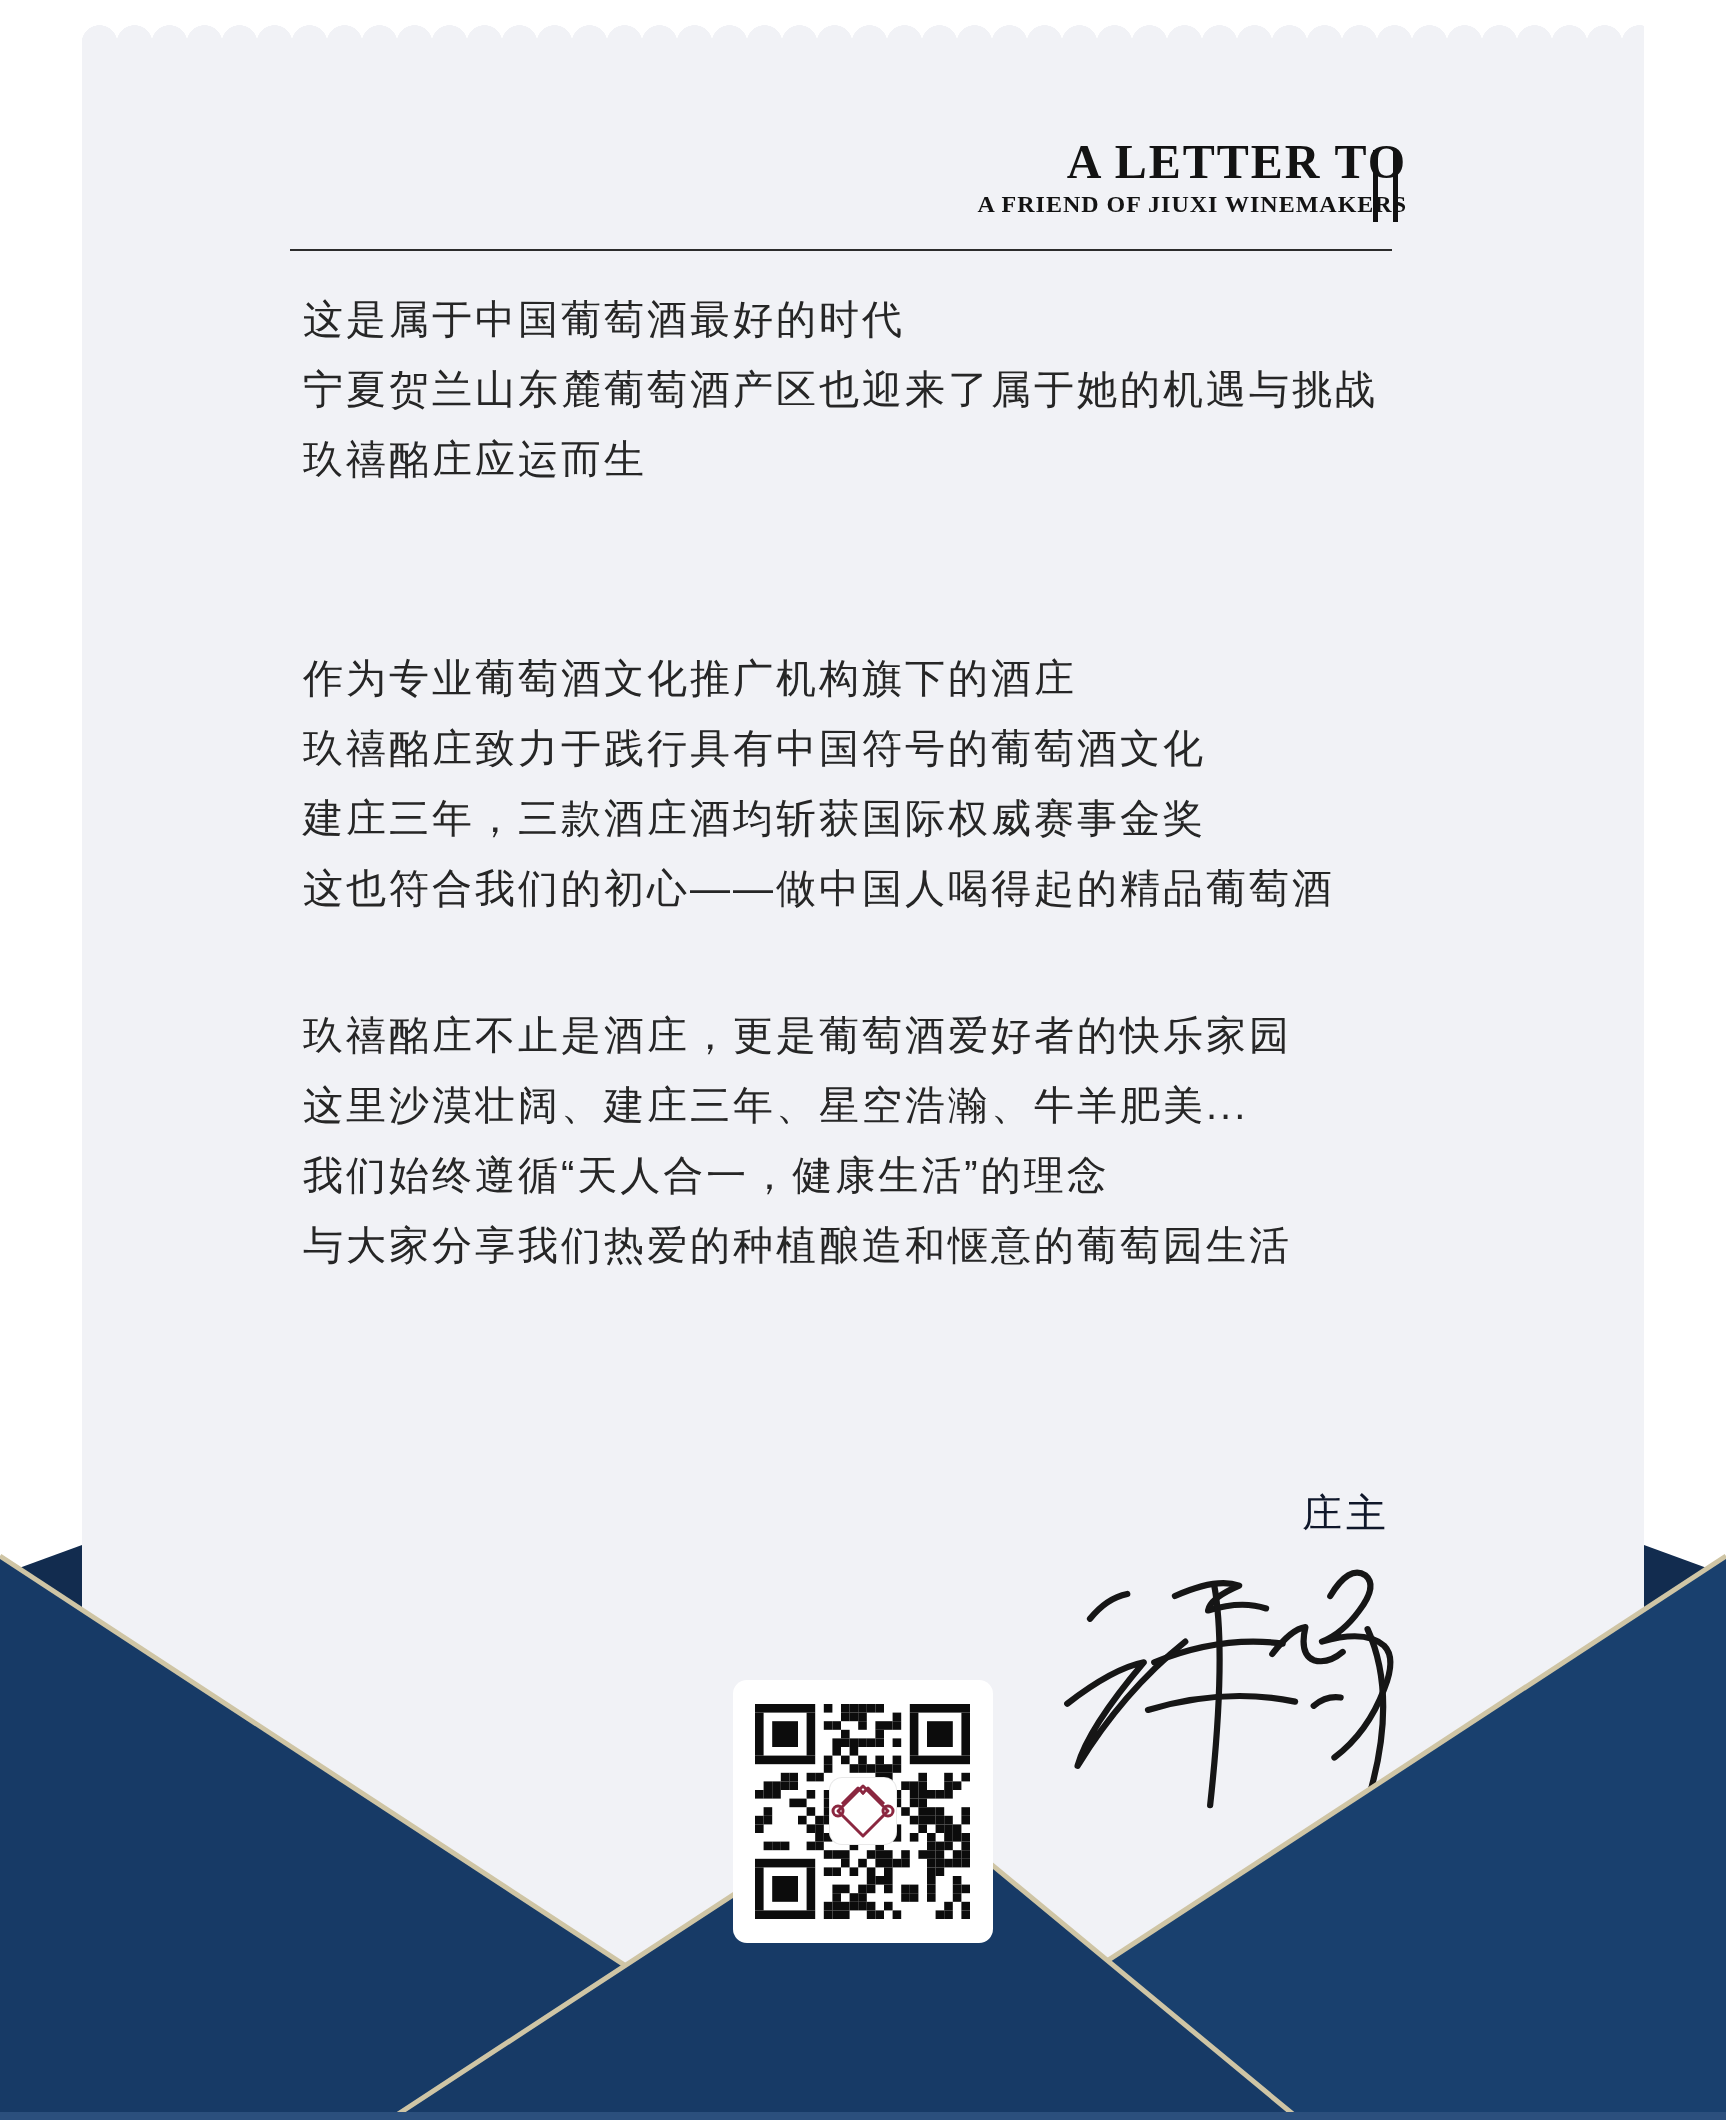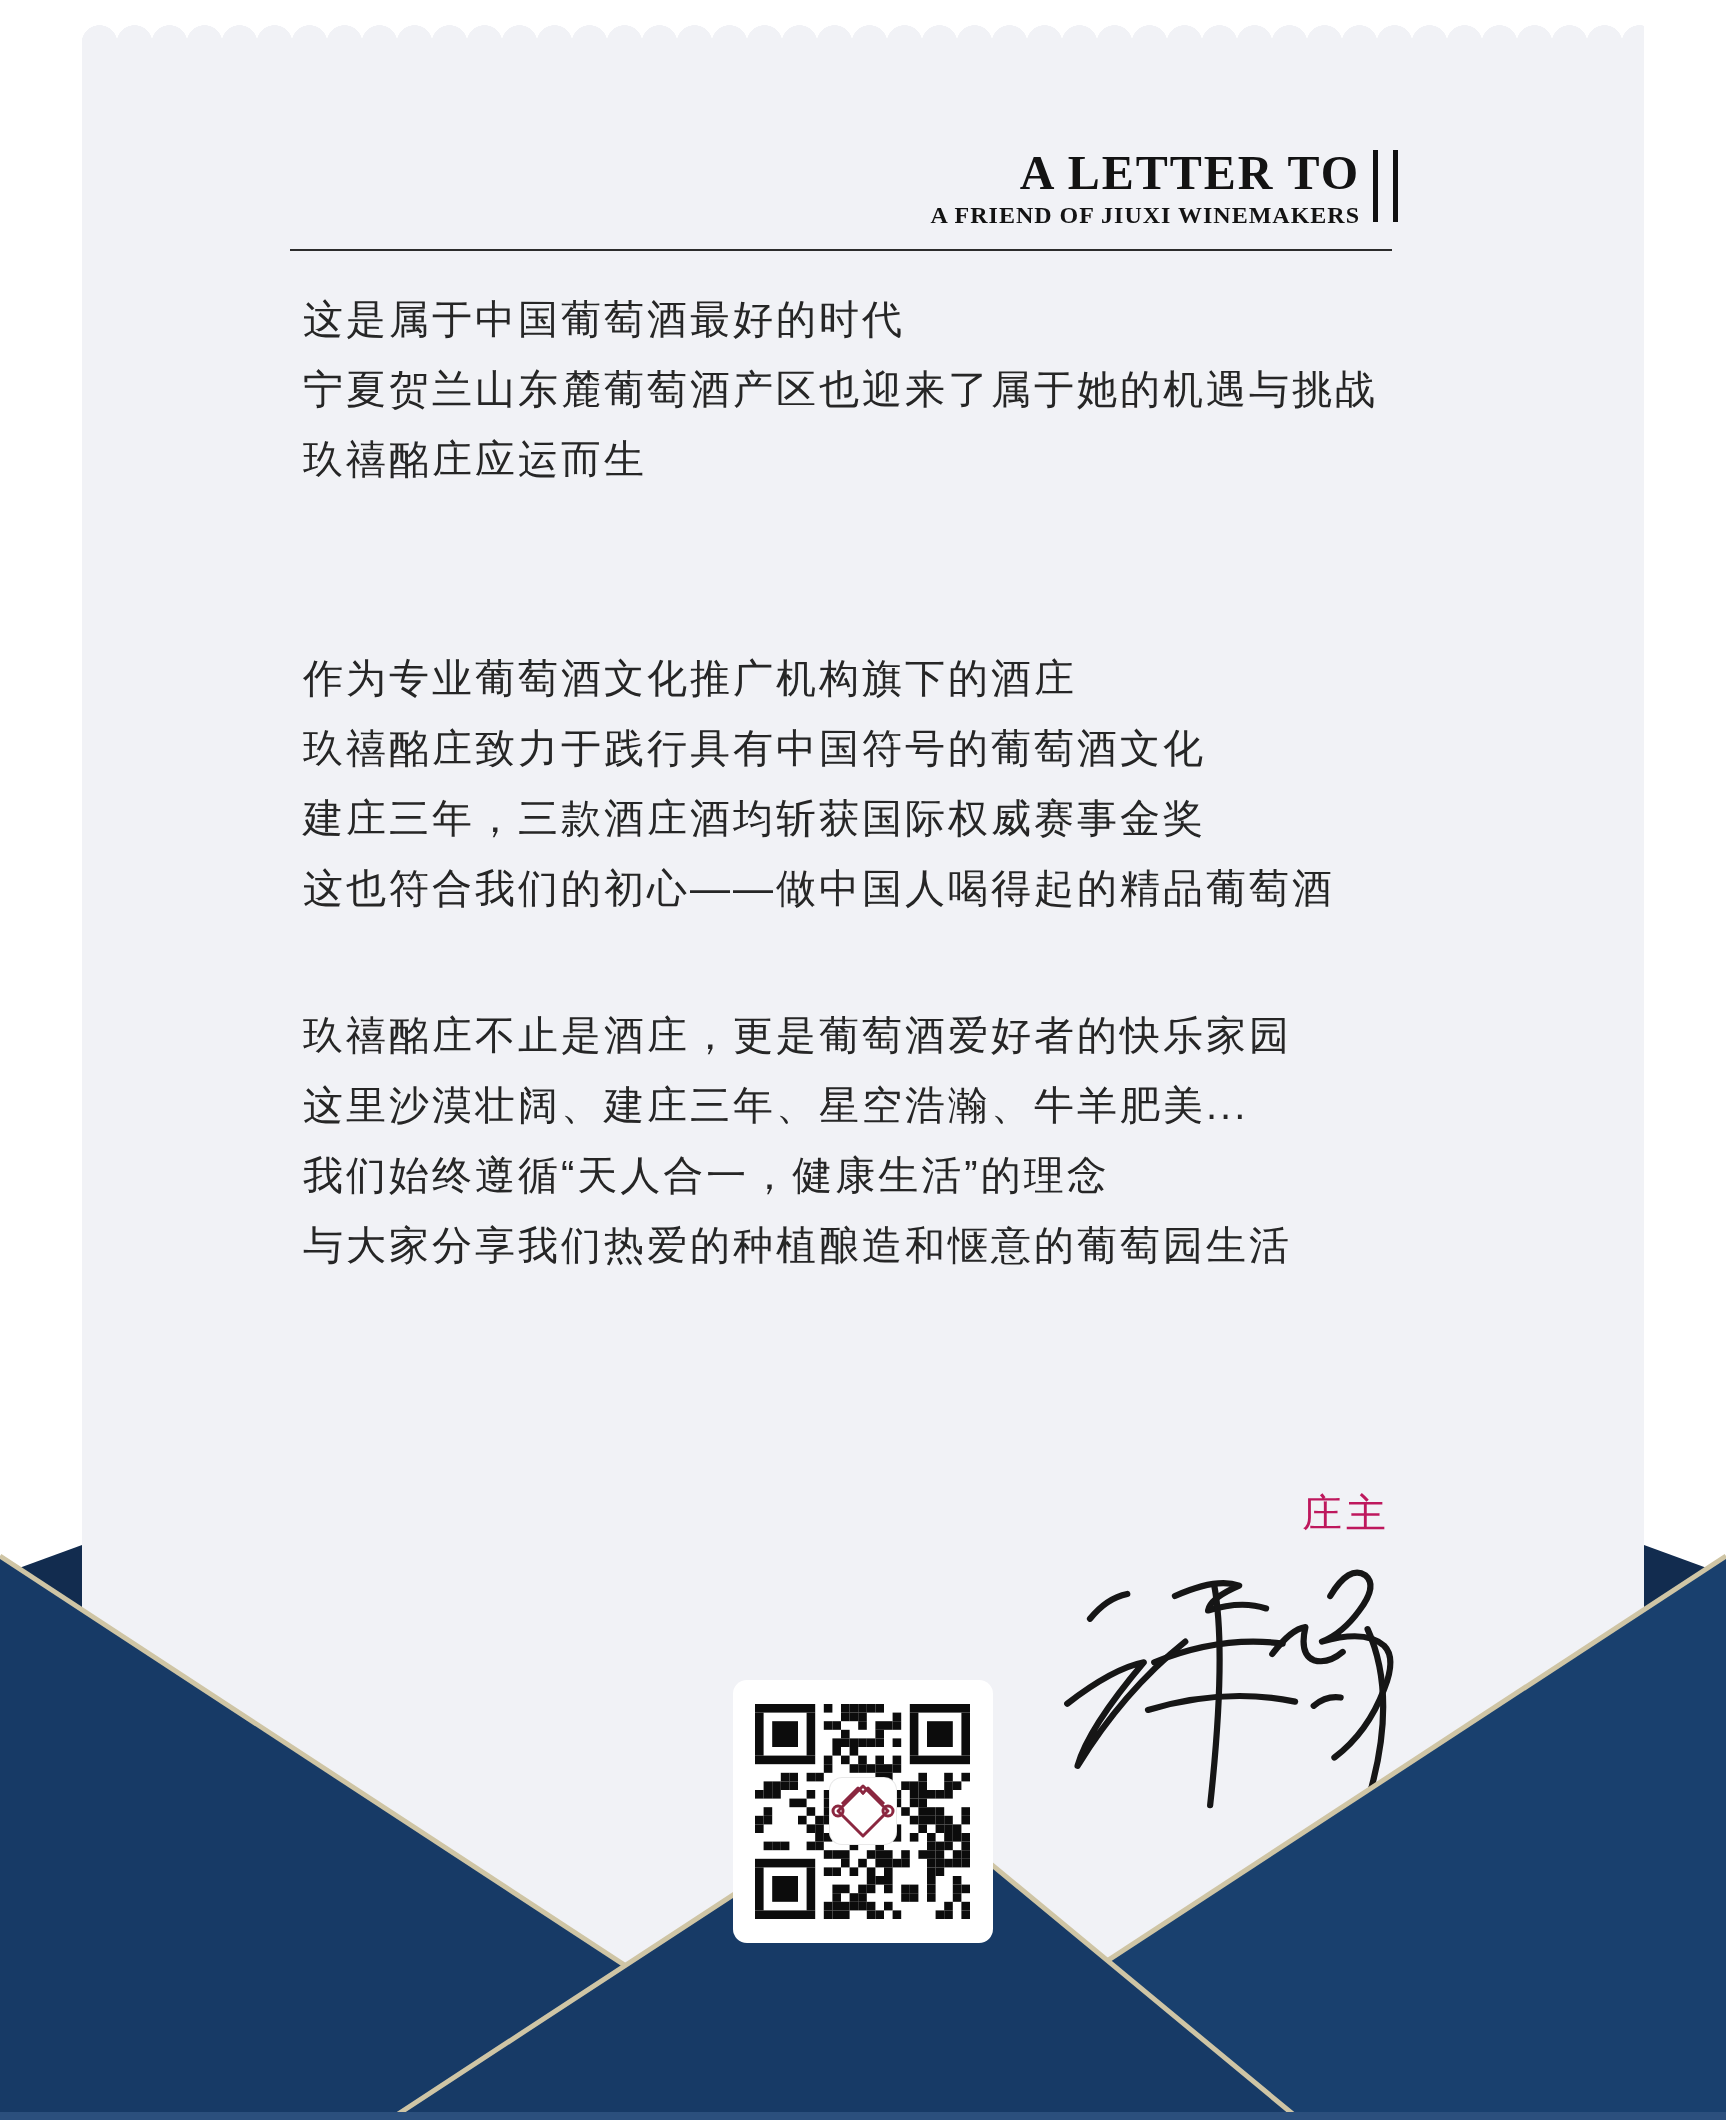--- a/index.html
+++ b/index.html
@@ -4,35 +4,35 @@
 <style>
   html,body{margin:0;padding:0;background:#ffffff;}
   .page{position:relative;width:1726px;height:2120px;background:#ffffff;overflow:hidden;
         font-family:"Liberation Sans", sans-serif;}
   
   .paper{position:absolute;left:82px;top:43px;width:1562px;height:2077px;background:#f1f2f6;}
   .scallops{position:absolute;left:82px;top:25px;width:1562px;height:18px;
     background-image:radial-gradient(circle 18px at 17.5px 18px,#f1f2f6 98%,rgba(241,242,246,0) 100%);
     background-size:35px 18px;background-repeat:repeat-x;}
   
-  .hdr{position:absolute;top:149px;left:0;width:1360px;text-align:right;color:#131313;}
+  .hdr{position:absolute;top:138px;left:0;width:1360px;text-align:right;color:#131313;padding-left:47px;}
   .hdr-title{font-family:"Liberation Serif", serif;font-weight:bold;font-size:48px;
     letter-spacing:2px;line-height:1.0;}
   .hdr-sub{font-family:"Liberation Serif", serif;font-weight:bold;font-size:24px;
     letter-spacing:1px;line-height:1.0;margin-top:6px;}
   .hdr-bars{position:absolute;left:1373px;top:150px;width:15px;height:72px;
     border-left:5px solid #111;border-right:5px solid #111;}
   .hdr-rule{position:absolute;left:290px;top:249px;width:1102px;height:2px;background:#2c2c2c;}
   
   .para{position:absolute;left:303px;width:1180px;color:#262626;font-size:40px;
     letter-spacing:3px;}
   .tline{height:70px;line-height:70px;white-space:nowrap;}
   .p1{top:284px;} .p2{top:643px;} .p3{top:1000px;} .p4{top:1363px;}
   .closing{position:absolute;top:1486px;left:0;width:1390px;text-align:right;
-    font-size:40px;letter-spacing:4px;color:#be185d;}
+    font-size:40px;letter-spacing:4px;color:#0f172a;}
   .signature{position:absolute;left:1055px;top:1538px;width:360px;height:290px;}
   
   .envelope{position:absolute;left:0;top:1500px;width:1726px;height:620px;}
   
   .qr-card{position:absolute;left:733px;top:1680px;width:260px;height:263px;background:#ffffff;
     border-radius:14px;}
   .qr-logo{position:absolute;left:97px;top:98px;width:66px;height:66px;background:#ffffff;
     border-radius:12px;box-shadow:0 0 0 1px #e8e8e8;}
 </style>
 </head>

